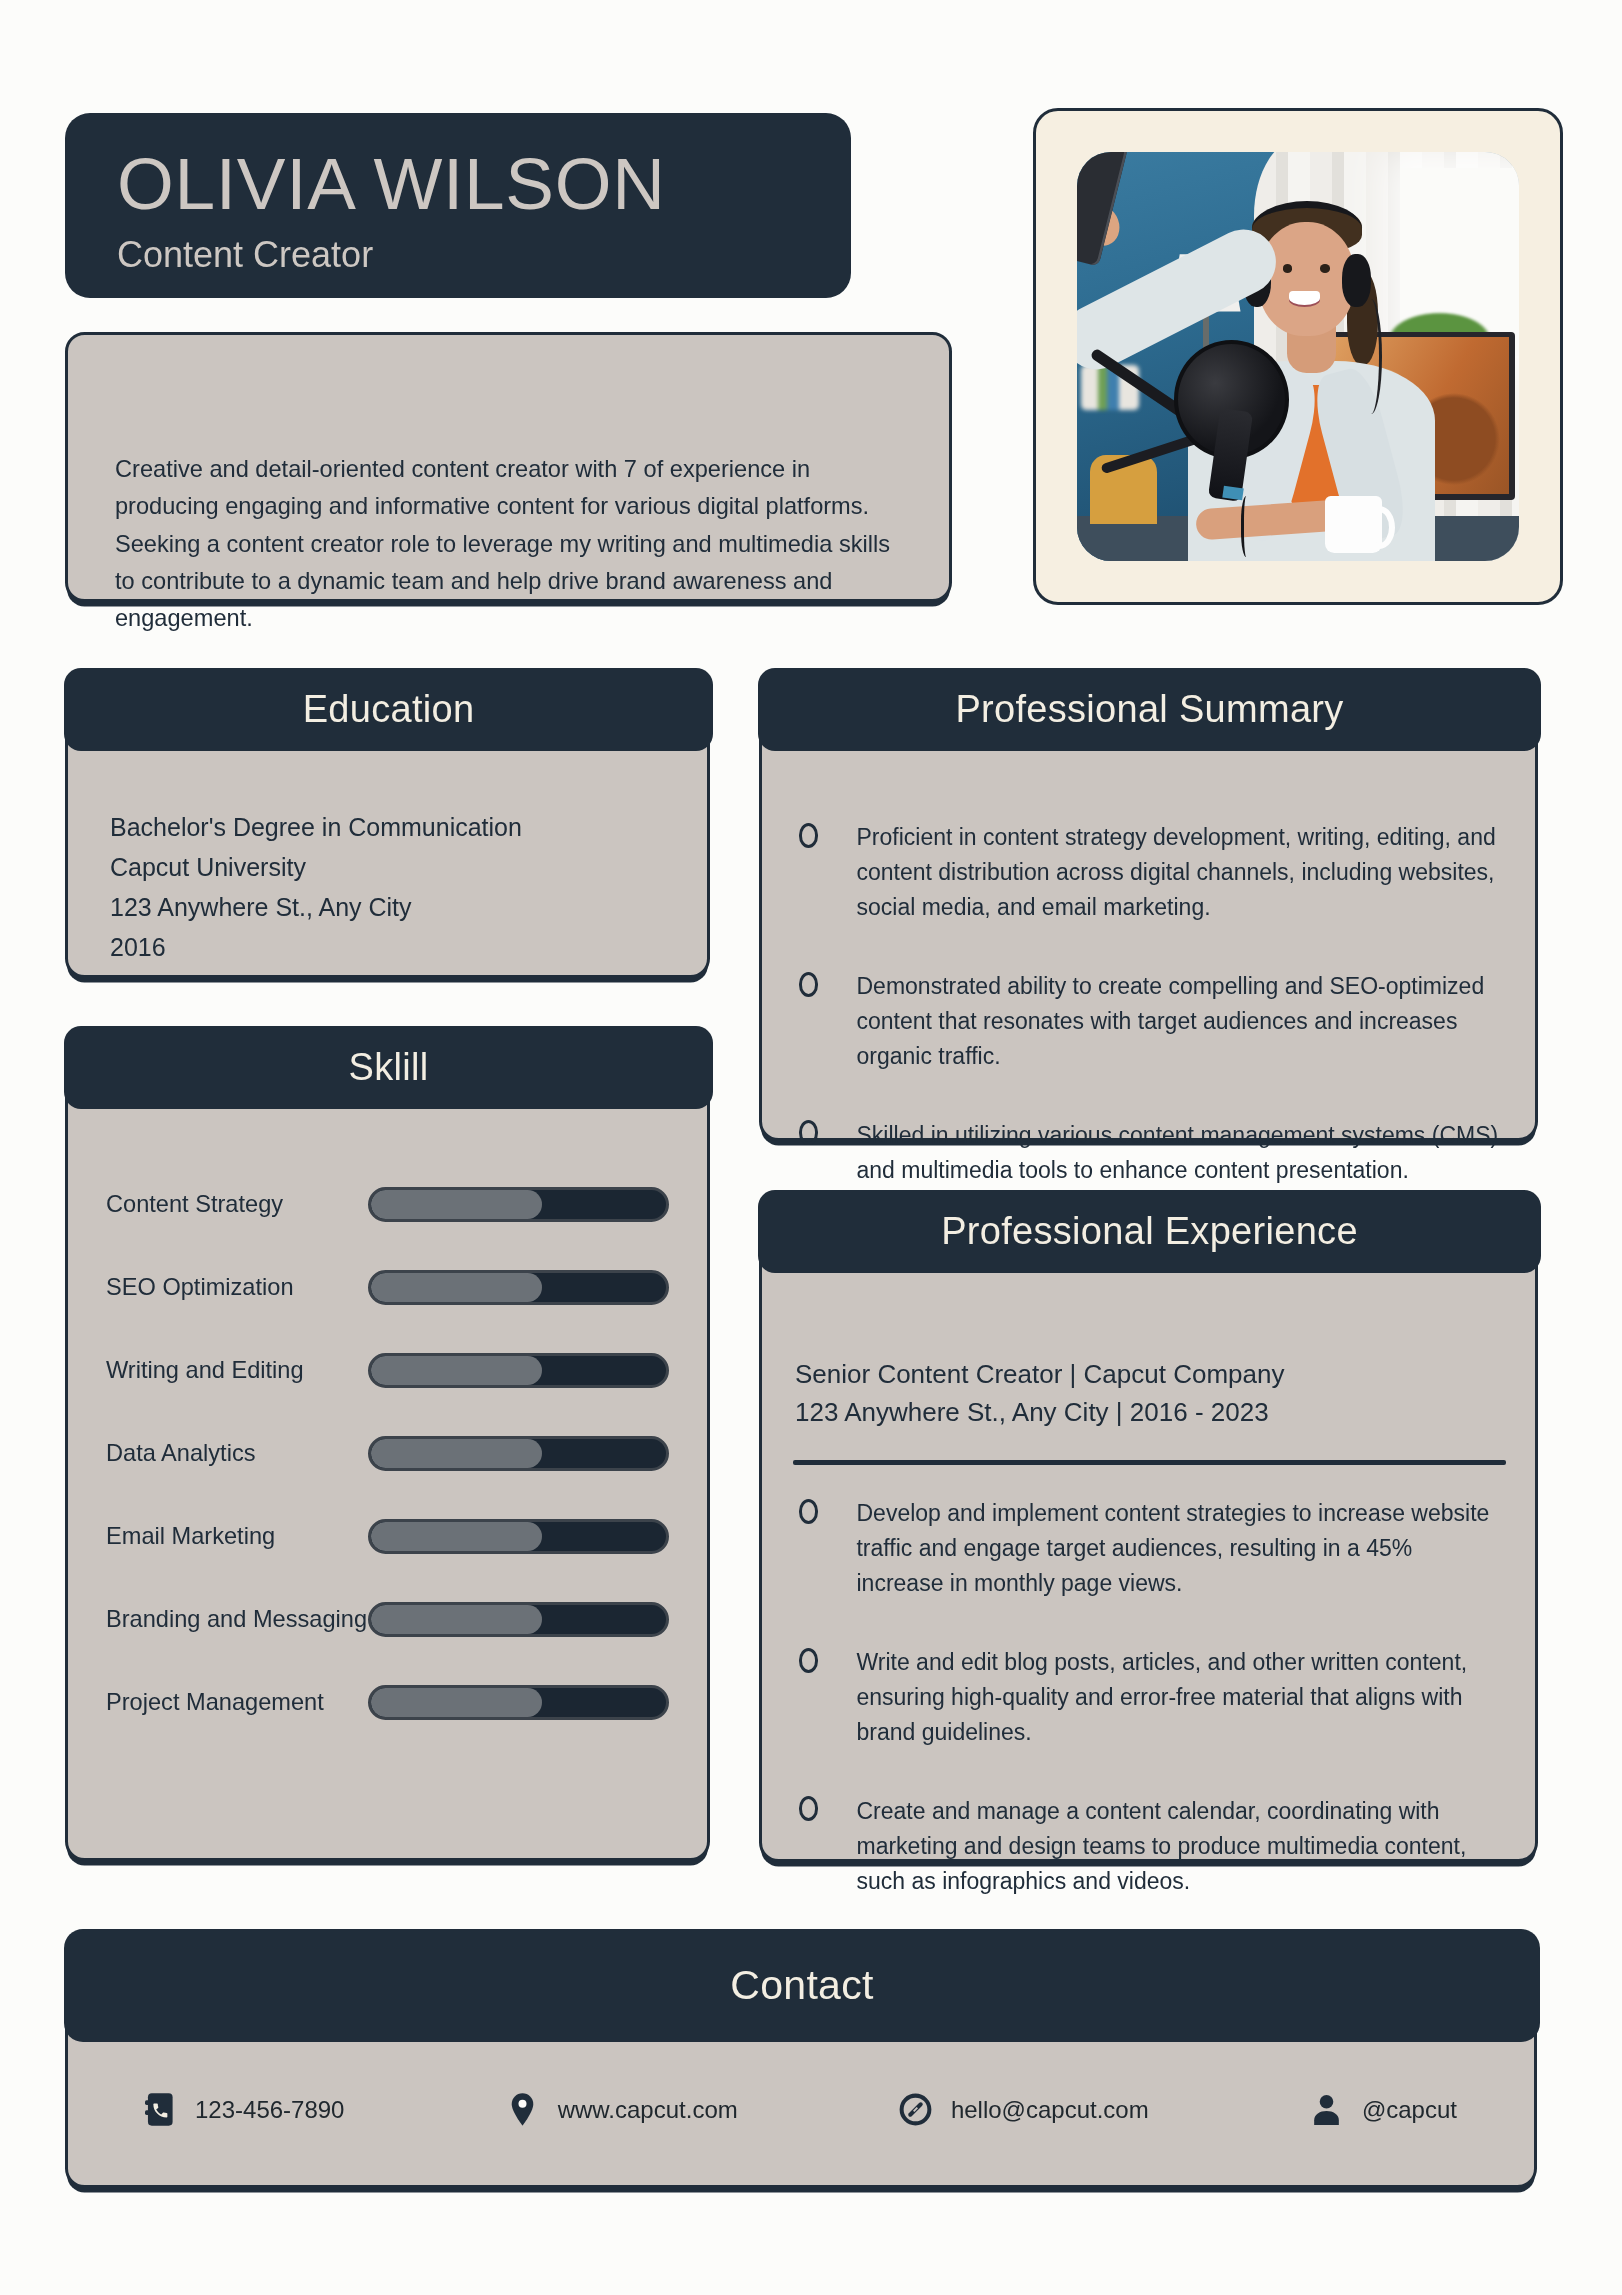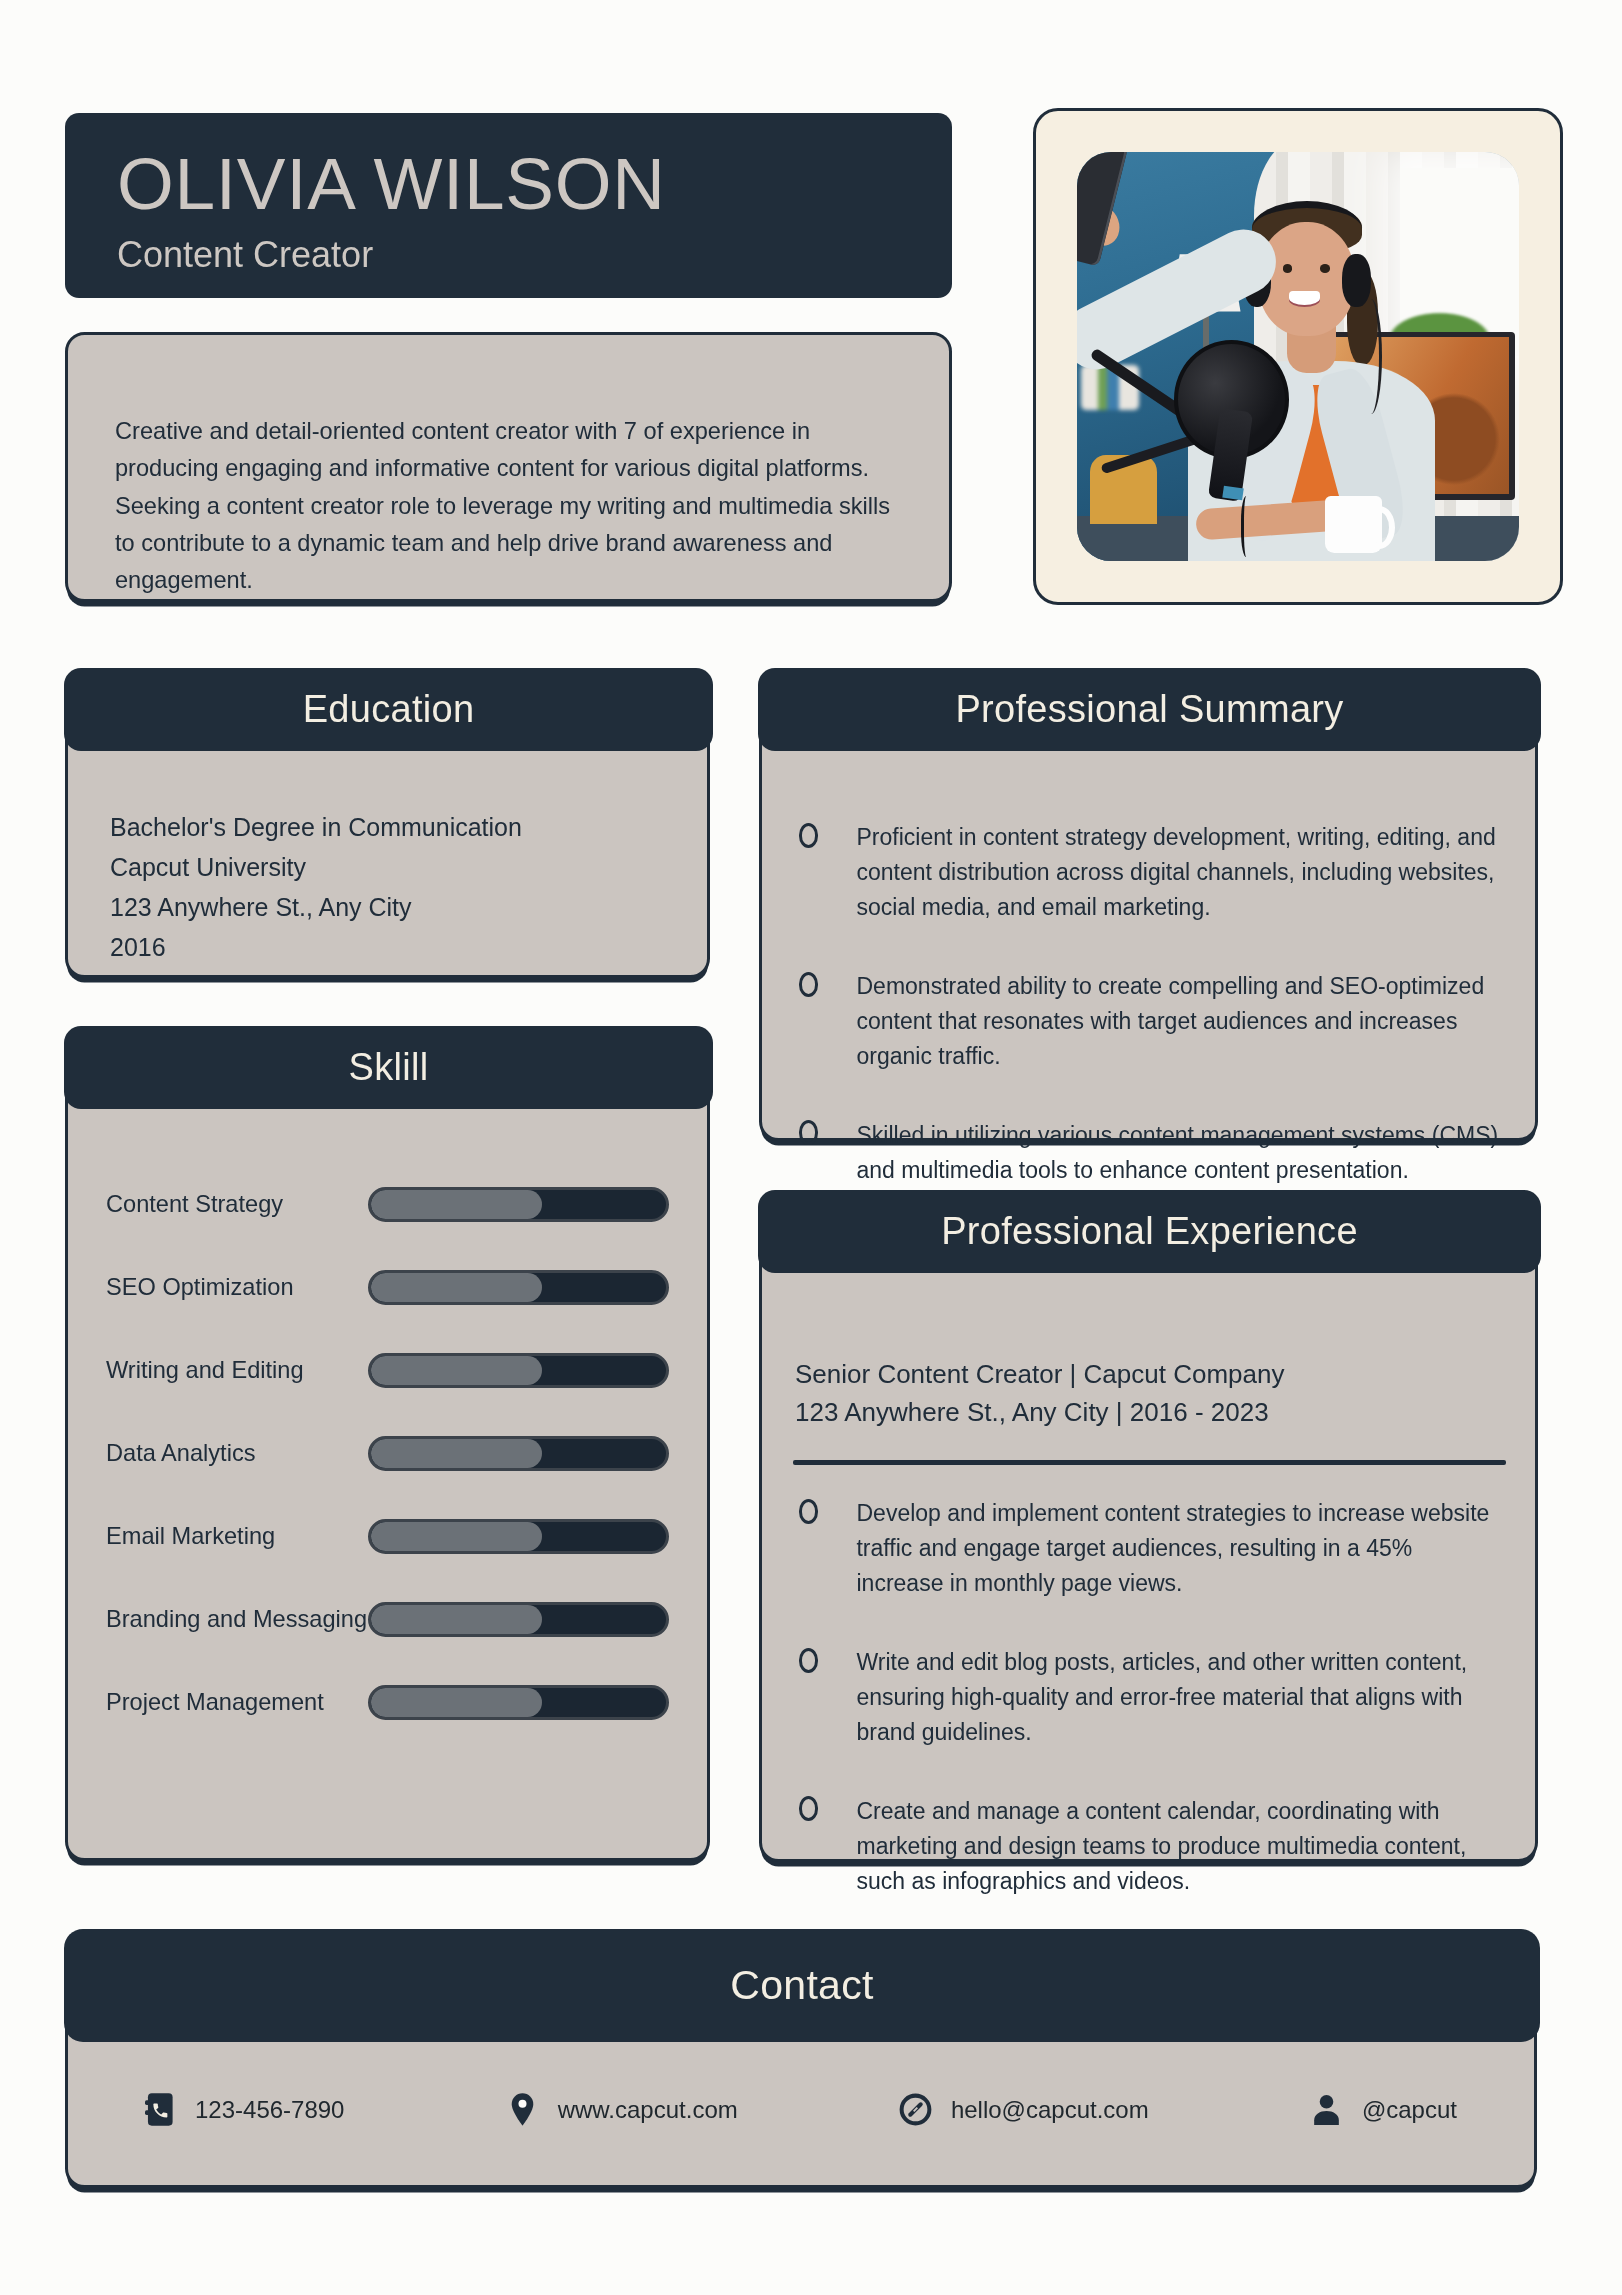--- a/index.html
+++ b/index.html
@@ -11,22 +11,22 @@
     --name-gray:#cdc7c2;
     --page-bg:#fcfcfa;
     --bar-fill:#6b7177;
     --bar-border:#3c434b;
   }
   *{margin:0;padding:0;box-sizing:border-box;}
   body{background:#e8e8e8;font-family:"Liberation Sans","DejaVu Sans",sans-serif;}
   .page{position:relative;width:1623px;height:2295px;background:var(--page-bg);overflow:hidden;}
 
   
-  .name-card{position:absolute;left:65px;top:113px;width:887px;height:185px;
-    background:var(--navy);border-radius:14px;padding:34px 0 0 52px;}
+  .name-card{position:absolute;left:65px;top:113px;width:786px;height:185px;
+    background:var(--navy);border-radius:25px;padding:34px 0 0 52px;}
   .name-card h1{font-size:73px;font-weight:500;letter-spacing:0.7px;color:var(--name-gray);line-height:1;}
   .name-card .subtitle{font-size:36px;font-weight:400;color:var(--name-gray);margin-top:14.4px;}
 
   
   .photo-frame{position:absolute;left:1033px;top:108px;width:530px;height:497px;
     background:var(--frame-cream);border:3.9px solid var(--navy);border-radius:25px;padding:41px;}
   .photo{position:relative;width:100%;height:100%;border-radius:34px;overflow:hidden;background:#9db6c2;}
   .photo div{position:absolute;}
   .ph-wall{left:0;top:0;width:48%;height:100%;background:linear-gradient(165deg,#3a7ba0 0%,#2d6b90 40%,#1c4b6b 100%);}
   .ph-curtain{left:40%;top:-4%;width:64%;height:108%;background:
@@ -70,21 +70,21 @@
   .ph-mic-ring{left:33%;top:82%;width:4.5%;height:3%;background:#3f8fb5;transform:rotate(8deg);}
   .ph-boom1{left:1%;top:57%;width:31%;height:2.6%;background:#191a1e;transform:rotate(34deg);border-radius:5.2px;}
   .ph-boom2{left:5%;top:72%;width:27%;height:2.4%;background:#1c1d22;transform:rotate(-18deg);border-radius:5.2px;}
   .ph-cable{left:37%;top:84%;width:3%;height:15%;border-left:3.9px solid #15161a;border-radius:40%;}
   .ph-mug{left:56%;bottom:2%;width:13%;height:14%;background:#fdfdfd;border-radius:10% 10% 16% 16%;}
   .ph-mug:after{content:"";position:absolute;right:-22%;top:18%;width:34%;height:55%;border:6.5px solid #fdfdfd;border-radius:50%;}
 
   
   .about-box{position:absolute;left:65px;top:332px;width:887px;height:270px;
     background:var(--card-gray);border:3.9px solid var(--navy);border-radius:19.6px;
-    box-shadow:0 6.5px 0 -2px var(--navy);padding:78px 46px 0 47px;}
+    box-shadow:0 6.5px 0 -2px var(--navy);padding:116px 46px 0 47px;}
   .about-box p{font-size:23.6px;line-height:1.58;color:var(--navy);}
 
   
   .card{position:absolute;background:var(--card-gray);border:3.9px solid var(--navy);
     border-radius:19.6px;box-shadow:0 6.5px 0 -2px var(--navy);}
   .card-header{background:var(--navy);border-radius:17px;margin:-3.9px -5.9px 15px -3.9px;
     min-height:83px;display:flex;align-items:center;justify-content:center;}
   .card-header h2{font-size:38px;font-weight:500;color:var(--cream);letter-spacing:0.3px;}
 
   .card-education{left:65px;top:669px;width:645px;height:309px;}

